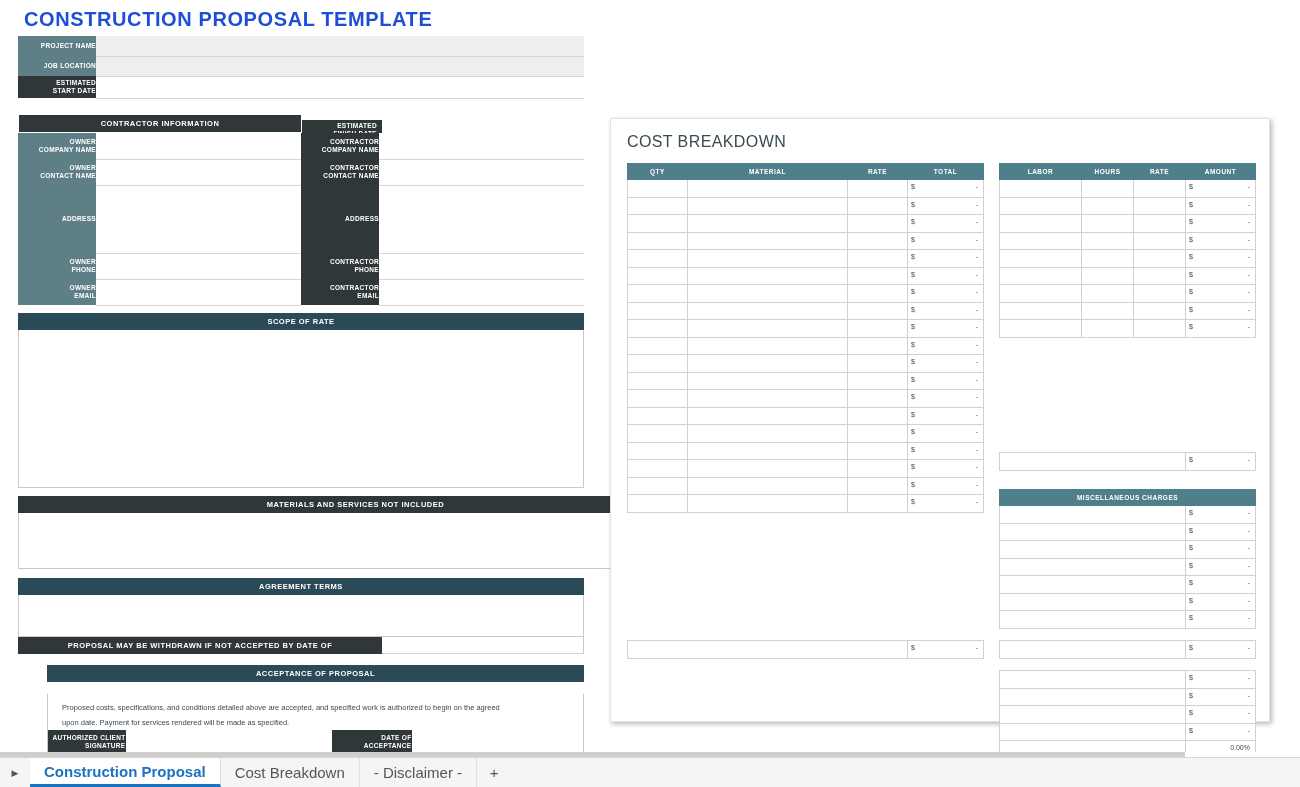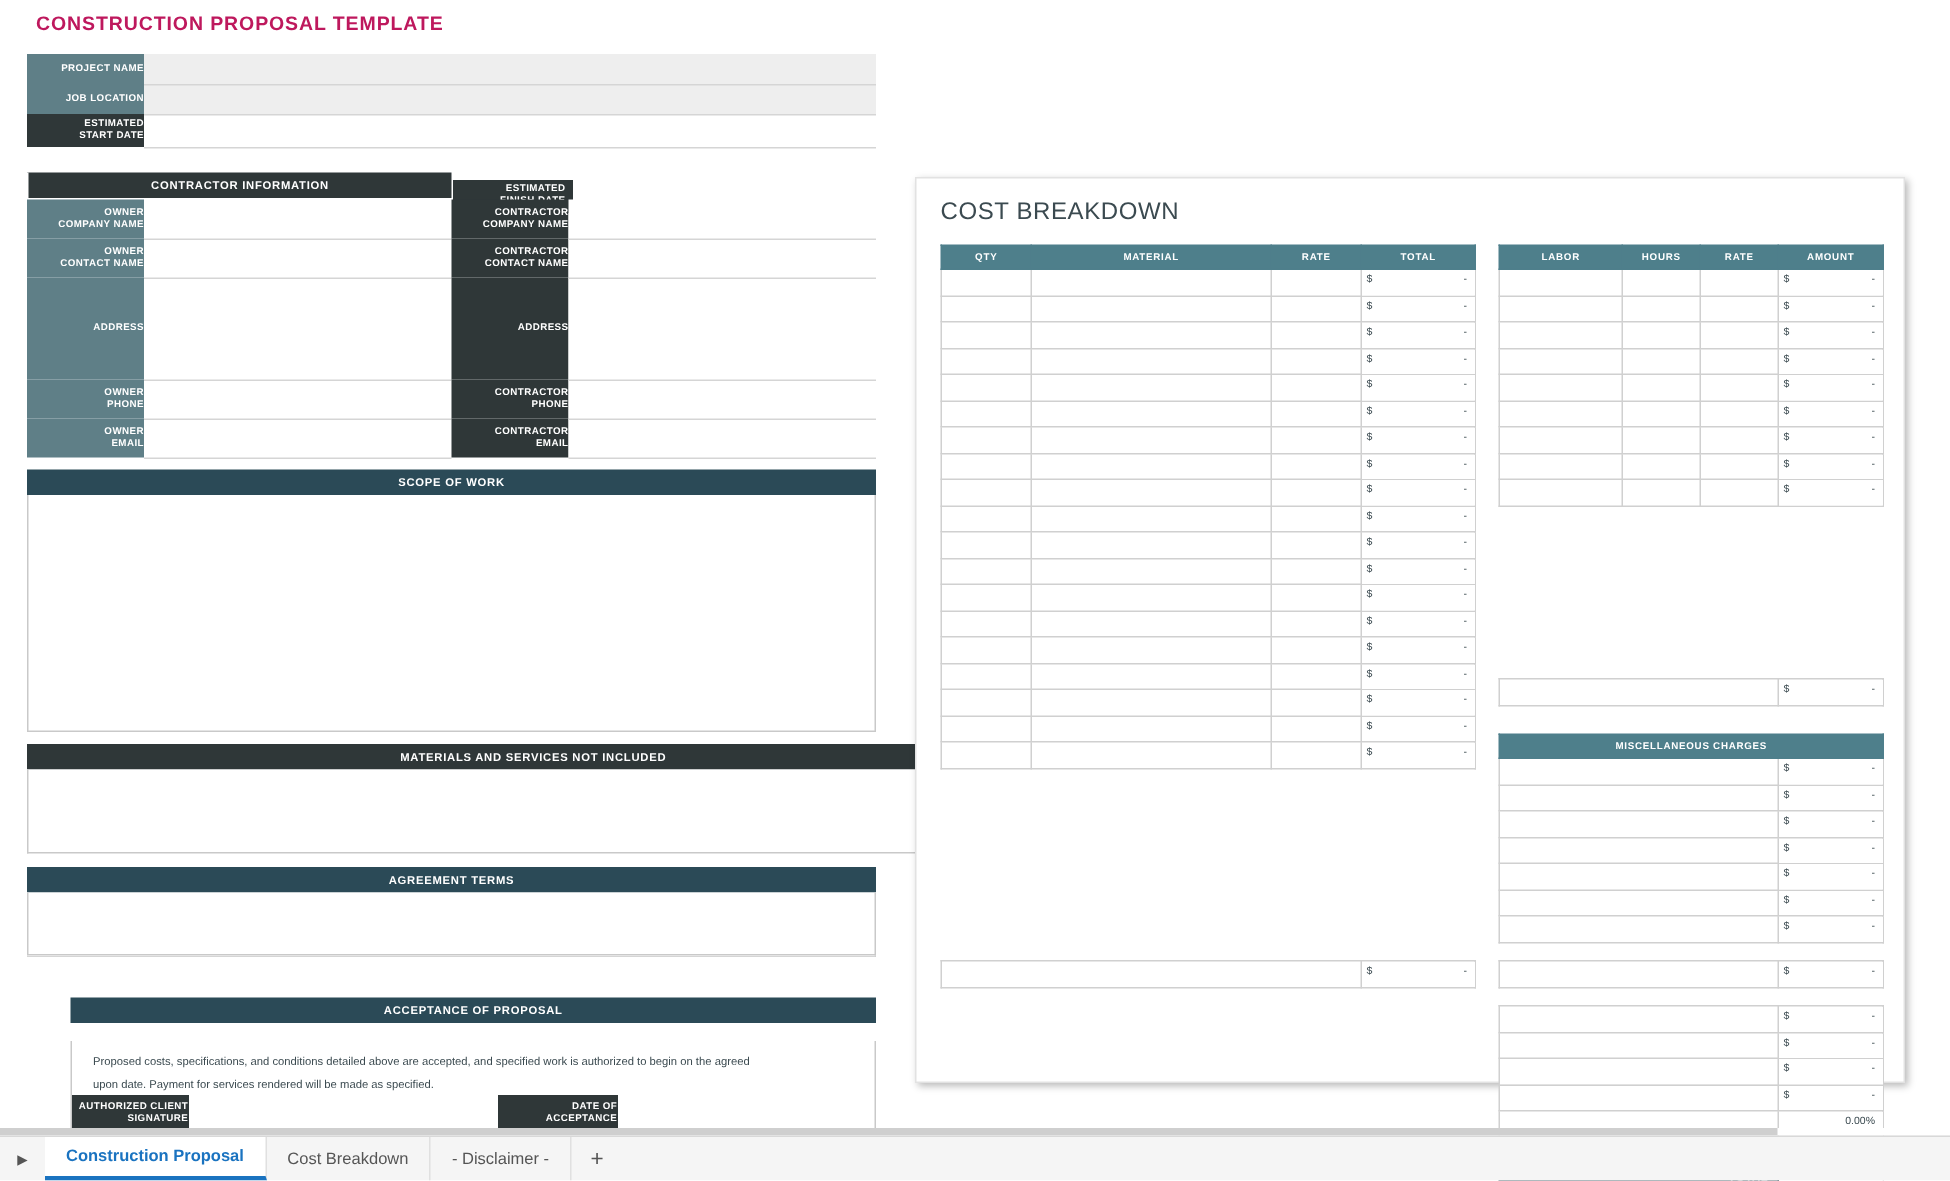--- a/index.html
+++ b/index.html
@@ -18,24 +18,24 @@
 
   
   .left-sheet {
     position: absolute;
     left: 0; top: 0;
     width: 600px;
   }
   .doc-title {
     position: absolute;
     left: 24px; top: 8px;
-    font-size: 13px;
+    font-size: 20px;
     font-weight: bold;
     letter-spacing: 0.6px;
-    color: #be185d;
+    color: #1d4ed8;
   }
 
   .lbl {
     background: #5f7f87;
     color: #ffffff;
     font-size: 6.5px;
     font-weight: bold;
     letter-spacing: 0.3px;
     text-align: right;
     padding: 2px 5px 2px 2px;
@@ -210,21 +210,21 @@
   }
   .tab-arrow {
     width: 30px;
     display: flex; align-items: center; justify-content: center;
     color: #555;
     font-size: 9px;
   }
   .tab {
     display: flex; align-items: center;
     padding: 0 14px;
-    font-size: 11px;
+    font-size: 15px;
     color: #555;
     border-right: 1px solid #e0e0e0;
   }
   .tab.active {
     background: #ffffff;
     color: #1a73c0;
     font-weight: bold;
     border-bottom: 3px solid #1a73c0;
   }
   .tab-add {
@@ -358,33 +358,34 @@
             <div>CONTRACTOR</div>
             <div>EMAIL</div>
           </td>
           <td class="fld-white"></td>
         </tr>
       </tbody>
         </table>
     </div>
 
     <div class="left-block" style="left:18px; top:313px; width:566px;">
-      <div class="bar-navy">SCOPE OF WORK</div>
+      <div class="bar-navy">SCOPE OF RATE</div>
       <div class="bigbox" style="height:158px;"></div>
     </div>
 
     <div class="left-block" style="left:18px; top:496px; width:675px;">
       <div class="bar-dark">MATERIALS AND SERVICES NOT INCLUDED</div>
       <div class="bigbox" style="height:56px;"></div>
     </div>
 
     <div class="left-block" style="left:18px; top:578px; width:566px;">
       <div class="bar-navy">AGREEMENT TERMS</div>
       <div class="bigbox" style="height:42px;"></div>
       <div style="display:flex;">
+        <div class="bar-dark" style="width:364px; text-align:center;">PROPOSAL MAY BE WITHDRAWN IF NOT ACCEPTED BY DATE OF</div>
         <div class="fld-white" style="flex:1; border-right:1px solid #c9c9c9;"></div>
       </div>
     </div>
 
     <div class="left-block" style="left:18px; top:665px; width:566px;padding-left:29px;">
       <div class="bar-navy">ACCEPTANCE OF PROPOSAL</div>
       <div class="bigbox" style="height:36px; border-bottom:none;margin-top:12px;">
         <div class="accept-text">Proposed costs, specifications, and conditions detailed above are accepted, and specified work is authorized to begin on the agreed</div>
         <div class="accept-text" style="padding-top:0;">upon date.  Payment for services rendered will be made as specified.</div>
       </div>

